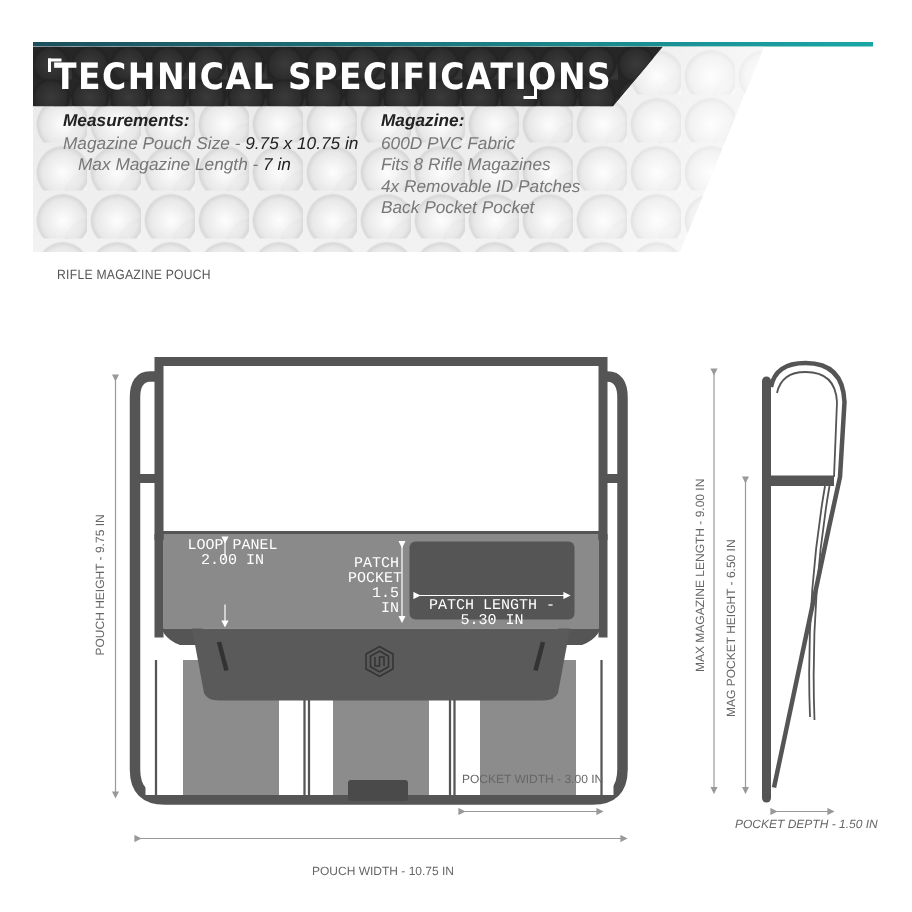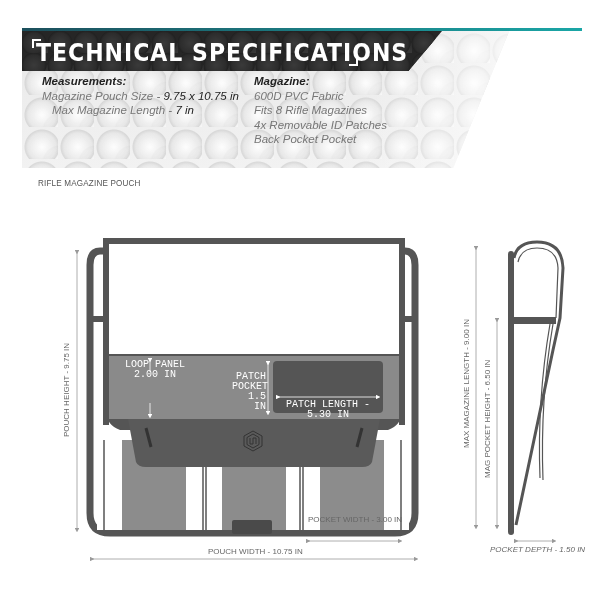--- a/index.html
+++ b/index.html
@@ -157,17 +157,17 @@
 </div>
 <div class="light" style="left:232px;top:372px;width:34px;text-align:right;">
   <div>PATCH</div>
   <div>POCKET</div>
   <div>1.5 IN</div>
 </div>
 <div class="light" style="left:276px;top:400px;width:104px;">PATCH LENGTH -  5.30 IN</div>
 
 <div class="dim dim-v" style="left:62px;top:437px;">POUCH HEIGHT - 9.75 IN</div>
 <div class="dim" style="left:308px;top:515px;">POCKET WIDTH - 3.00 IN</div>
-<div class="dim" style="left:208px;top:547px;">POUCH WIDTH - 10.75 IN</div>
+<div class="dim" style="left:208px;top:576px;">POUCH WIDTH - 10.75 IN</div>
 
 <div class="dim dim-v" style="left:462px;top:448px;">MAX MAGAZINE LENGTH - 9.00 IN</div>
 <div class="dim dim-v" style="left:483px;top:478px;">MAG POCKET HEIGHT - 6.50 IN</div>
 <div class="dim" style="left:490px;top:545px;font-style:italic;">POCKET DEPTH - 1.50 IN</div>
 
 </body></html>

